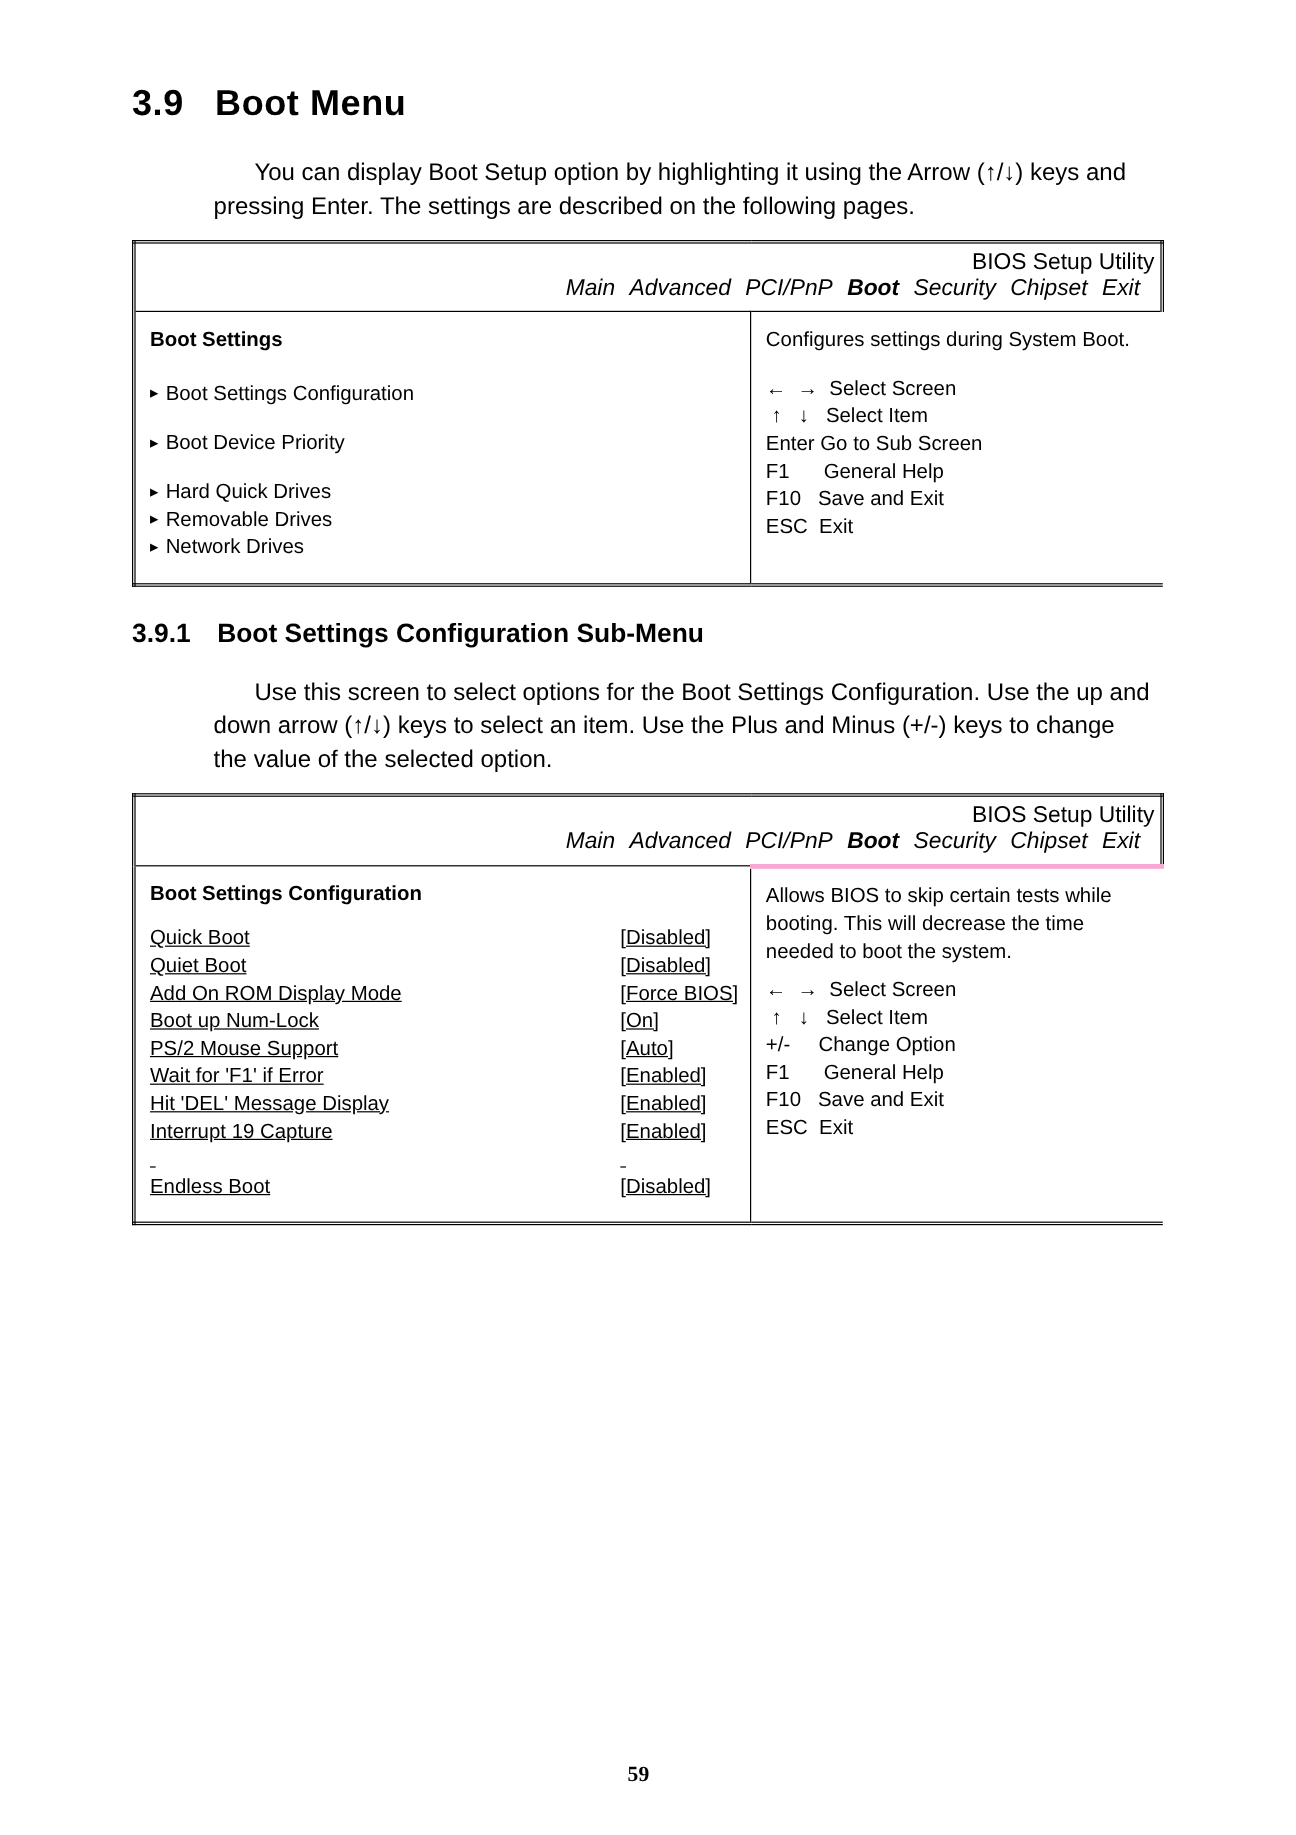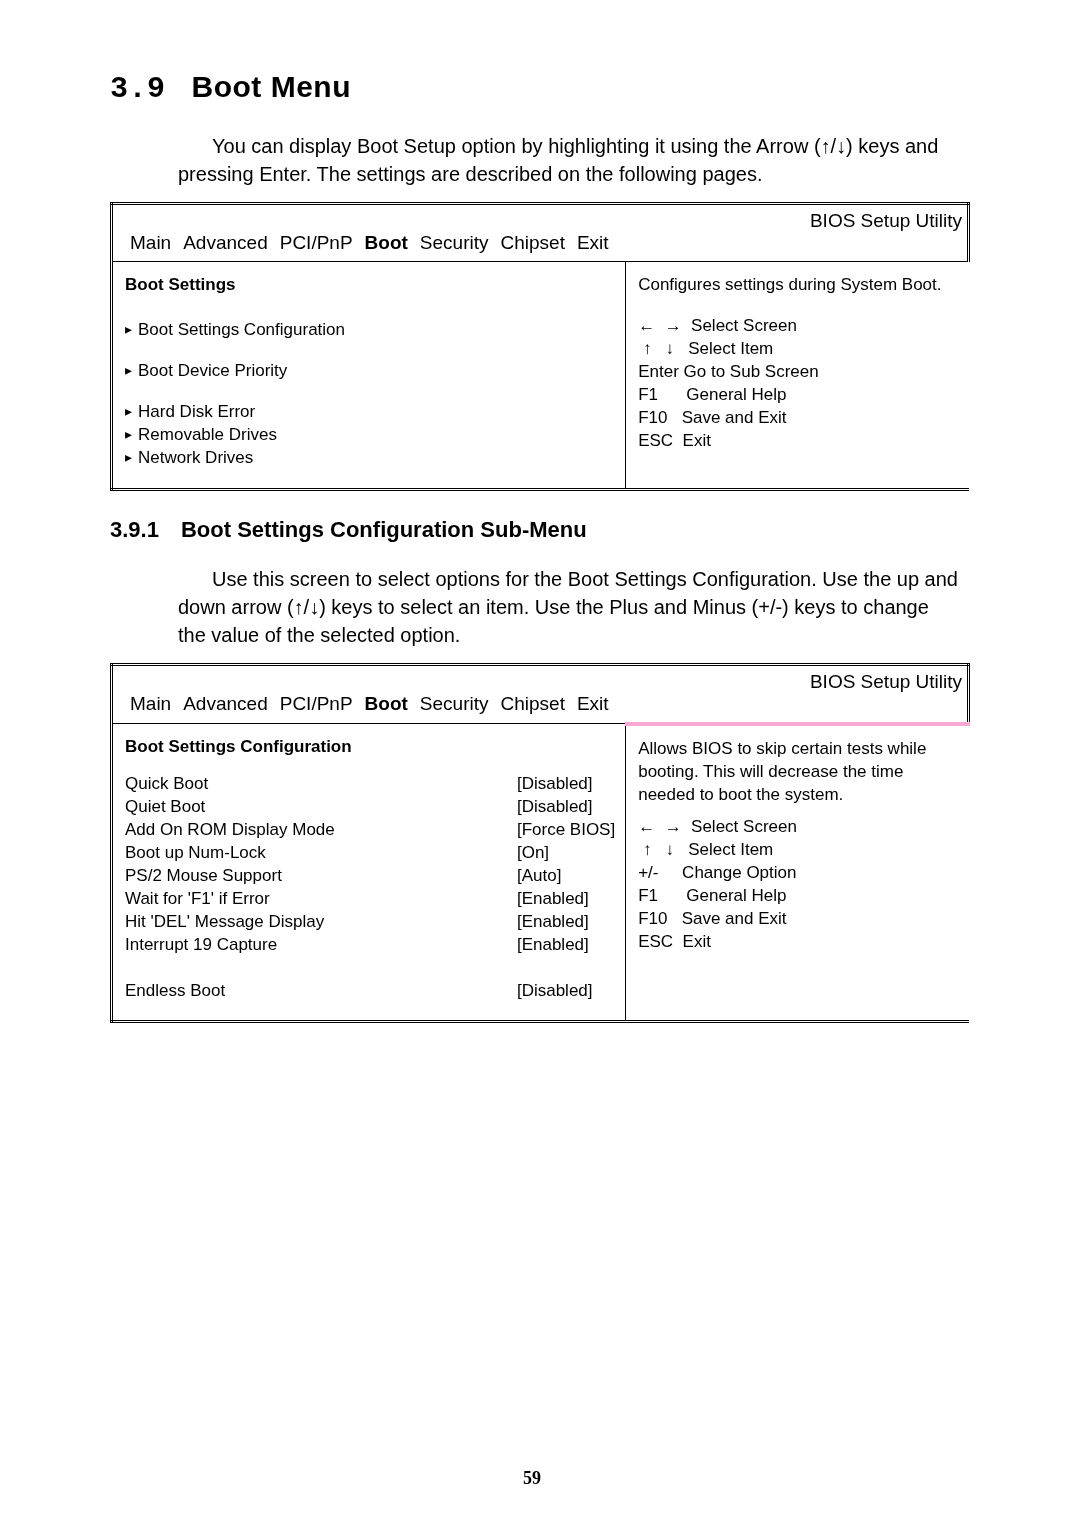--- a/index.html
+++ b/index.html
@@ -17,21 +17,21 @@
     width: 1080px;
     min-height: 1529px;
     position: relative;
   }
   h1.sec {
     font-size: 30px;
     font-weight: bold;
     margin: 0 0 26px 0;
     letter-spacing: 0.5px;
   }
-  h1.sec .num { margin-right: 26px; font-family: Liberation Mono, monospace; }
+  h1.sec .num { margin-right: 26px; }
   .intro {
     padding-left: 68px;
     padding-right: 10px;
     line-height: 1.4;
     margin-bottom: 14px;
     font-size: 20px;
   }
   .intro .indent {
     display: inline-block;
     width: 34px;
@@ -60,21 +60,22 @@
     text-align: right;
     font-size: 19px;
     padding: 4px 4px 0 4px;
   }
   .menuRow {
     padding: 0 10px 6px 10px;
     font-size: 19px;
   }
   .menuFlex {
     display: flex;
-    justify-content: flex-start;
+    justify-content: flex-end;
+    font-style: italic;
   }
   .menuItem { padding: 0 6px; }
   .menuBold { font-weight: bold; }
 
   .bodyRow td {
     border-top: 1px solid #000;
     border-right: 1px solid #000;
     padding: 12px 10px 18px 12px;
     font-size: 17px;
     line-height: 1.35;
@@ -90,20 +91,21 @@
     content: "▸";
     margin-right: 6px;
     font-size: 14px;
     vertical-align: 1px;
   }
   .spacer { height: 18px; }
 
   .cfgGrid {
     display: grid;
     grid-template-columns: 1fr auto;
+    text-decoration: underline;
   }
   .cfgGrid div { white-space: nowrap; }
 
   .hintPre {
     white-space: pre;
     font-family: Arial, Helvetica, sans-serif;
   }
 
   .pageNum {
     position: absolute;
@@ -149,21 +151,21 @@
     <tr class="bodyRow">
       <td class="outerCell leftCol" style="border-top:1px solid #000;">
         <div class="heading">Boot Settings</div>
         <div id="bios1-g1">
               <div class="tri">Boot Settings Configuration</div>
               <div style="height: 18px;"></div>
               <div class="tri">Boot Device Priority</div>
             </div>
         <div class="spacer"></div>
         <div id="bios1-g2">
-              <div class="tri">Hard Disk Error</div>
+              <div class="tri">Hard Quick Drives</div>
               <div class="tri">Removable Drives</div>
               <div class="tri">Network Drives</div>
             </div>
       </td>
       <td class="outerCell rightCol" style="border-top:1px solid #000; border-left:none;">
         <div>Configures settings during System Boot.</div>
         <div class="spacer"></div>
         <div class="hintPre">←  →  Select Screen
  ↑   ↓   Select Item
 Enter Go to Sub Screen

